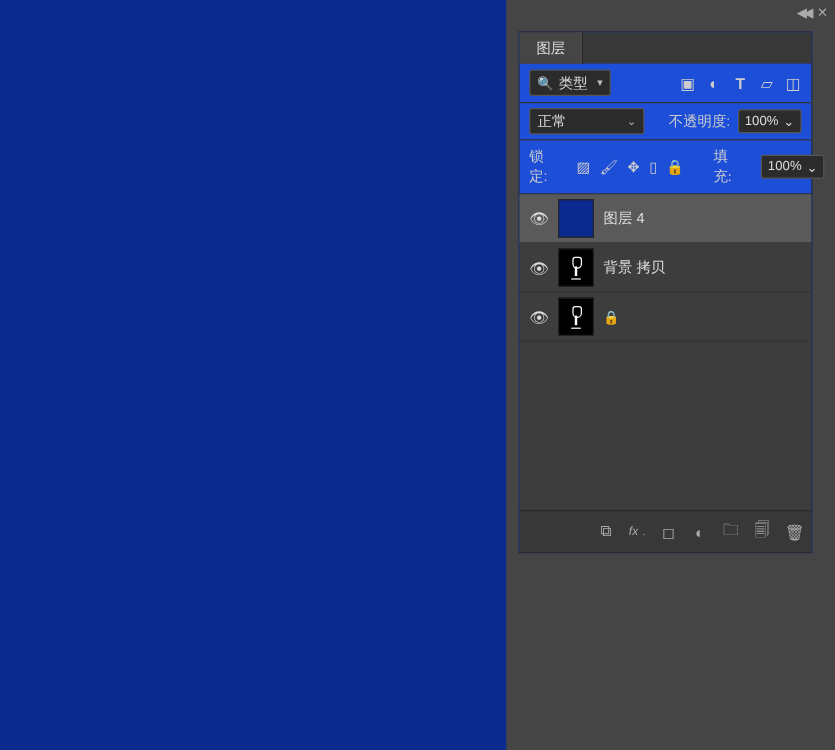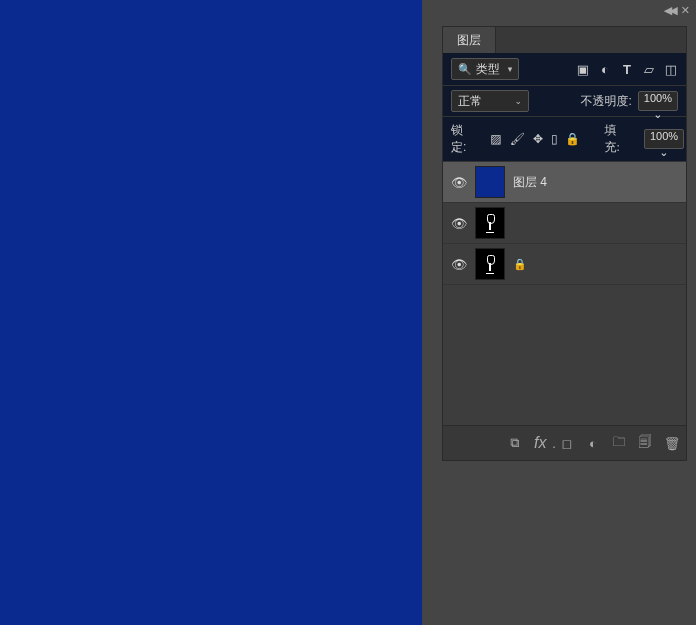--- a/index.html
+++ b/index.html
@@ -42,24 +42,24 @@
   display: flex;
   gap: 6px;
   align-items: center;
 }
 .double-arrow {
   font-size: 11px;
   letter-spacing: -3px;
 }
 .panel {
   position: absolute;
-  left: 20px;
+  left: 10px;
   top: 26px;
   width: 245px;
-  background: #0f172a;
+  background: #1d4ed8;
   border: 1px solid #2a2a2a;
 }
 .panel-tabs {
   height: 26px;
   background: #383838;
   display: flex;
   align-items: center;
 }
 .tab {
   padding: 0 14px;
@@ -140,21 +140,20 @@
   display: flex;
   align-items: center;
   background: #2b2b2b;
   border: 1px solid #555;
   border-radius: 2px;
   height: 20px;
   padding: 0 5px;
   color: #ddd;
   font-size: 11px;
   gap: 4px;
-  flex-direction: column;
 }
 .lock-row {
   display: flex;
   align-items: center;
   padding: 5px 8px;
   gap: 24px;
   border-bottom: 1px solid #333;
 }
 .lock-icons {
   display: flex;
@@ -281,21 +280,21 @@
       <div class="filter-icons">
         <span>▣</span>
         <span>◐</span>
         <span style="font-weight:bold;">T</span>
         <span>▱</span>
         <span>◫</span>
       </div>
     </div>
 
     <div class="blend-row">
-      <div class="select-box" style="width:78px;">
+      <div class="select-box" style="width:96px;">
         <span>正常</span>
         <span class="chev">⌄</span>
       </div>
       <span class="label-text" style="margin-left:auto;">不透明度:</span>
       <div class="pct-box">
         <span>100%</span>
         <span class="chev">⌄</span>
       </div>
     </div>
 
@@ -320,36 +319,37 @@
         <span class="eye">👁</span>
         <div class="layer-thumb"></div>
         <span class="layer-name">图层 4</span>
       </div>
       <div class="layer-item">
         <span class="eye">👁</span>
         <div class="layer-thumb black">
           <div class="glass-shape"></div>
             <div class="glass-base"></div>
         </div>
+        <span class="layer-name">背景 拷贝</span>
       </div>
       <div class="layer-item">
         <span class="eye">👁</span>
         <div class="layer-thumb black">
           <div class="glass-shape"></div>
             <div class="glass-base"></div>
         </div>
         <span class="layer-lock">🔒</span>
       </div>
     </div>
 
     <div class="layers-bottom"></div>
 
     <div class="panel-footer">
       <span>⧉</span>
-      <span style="font-style:italic;font-size:16px;">fx﹒</span>
+      <span style="font-style:italic;font-size:10px;">fx﹒</span>
       <span>◻</span>
       <span>◐</span>
       <span>🗀</span>
       <span>🗐</span>
       <span>🗑</span>
     </div>
   </div>
 
 </div>
 

